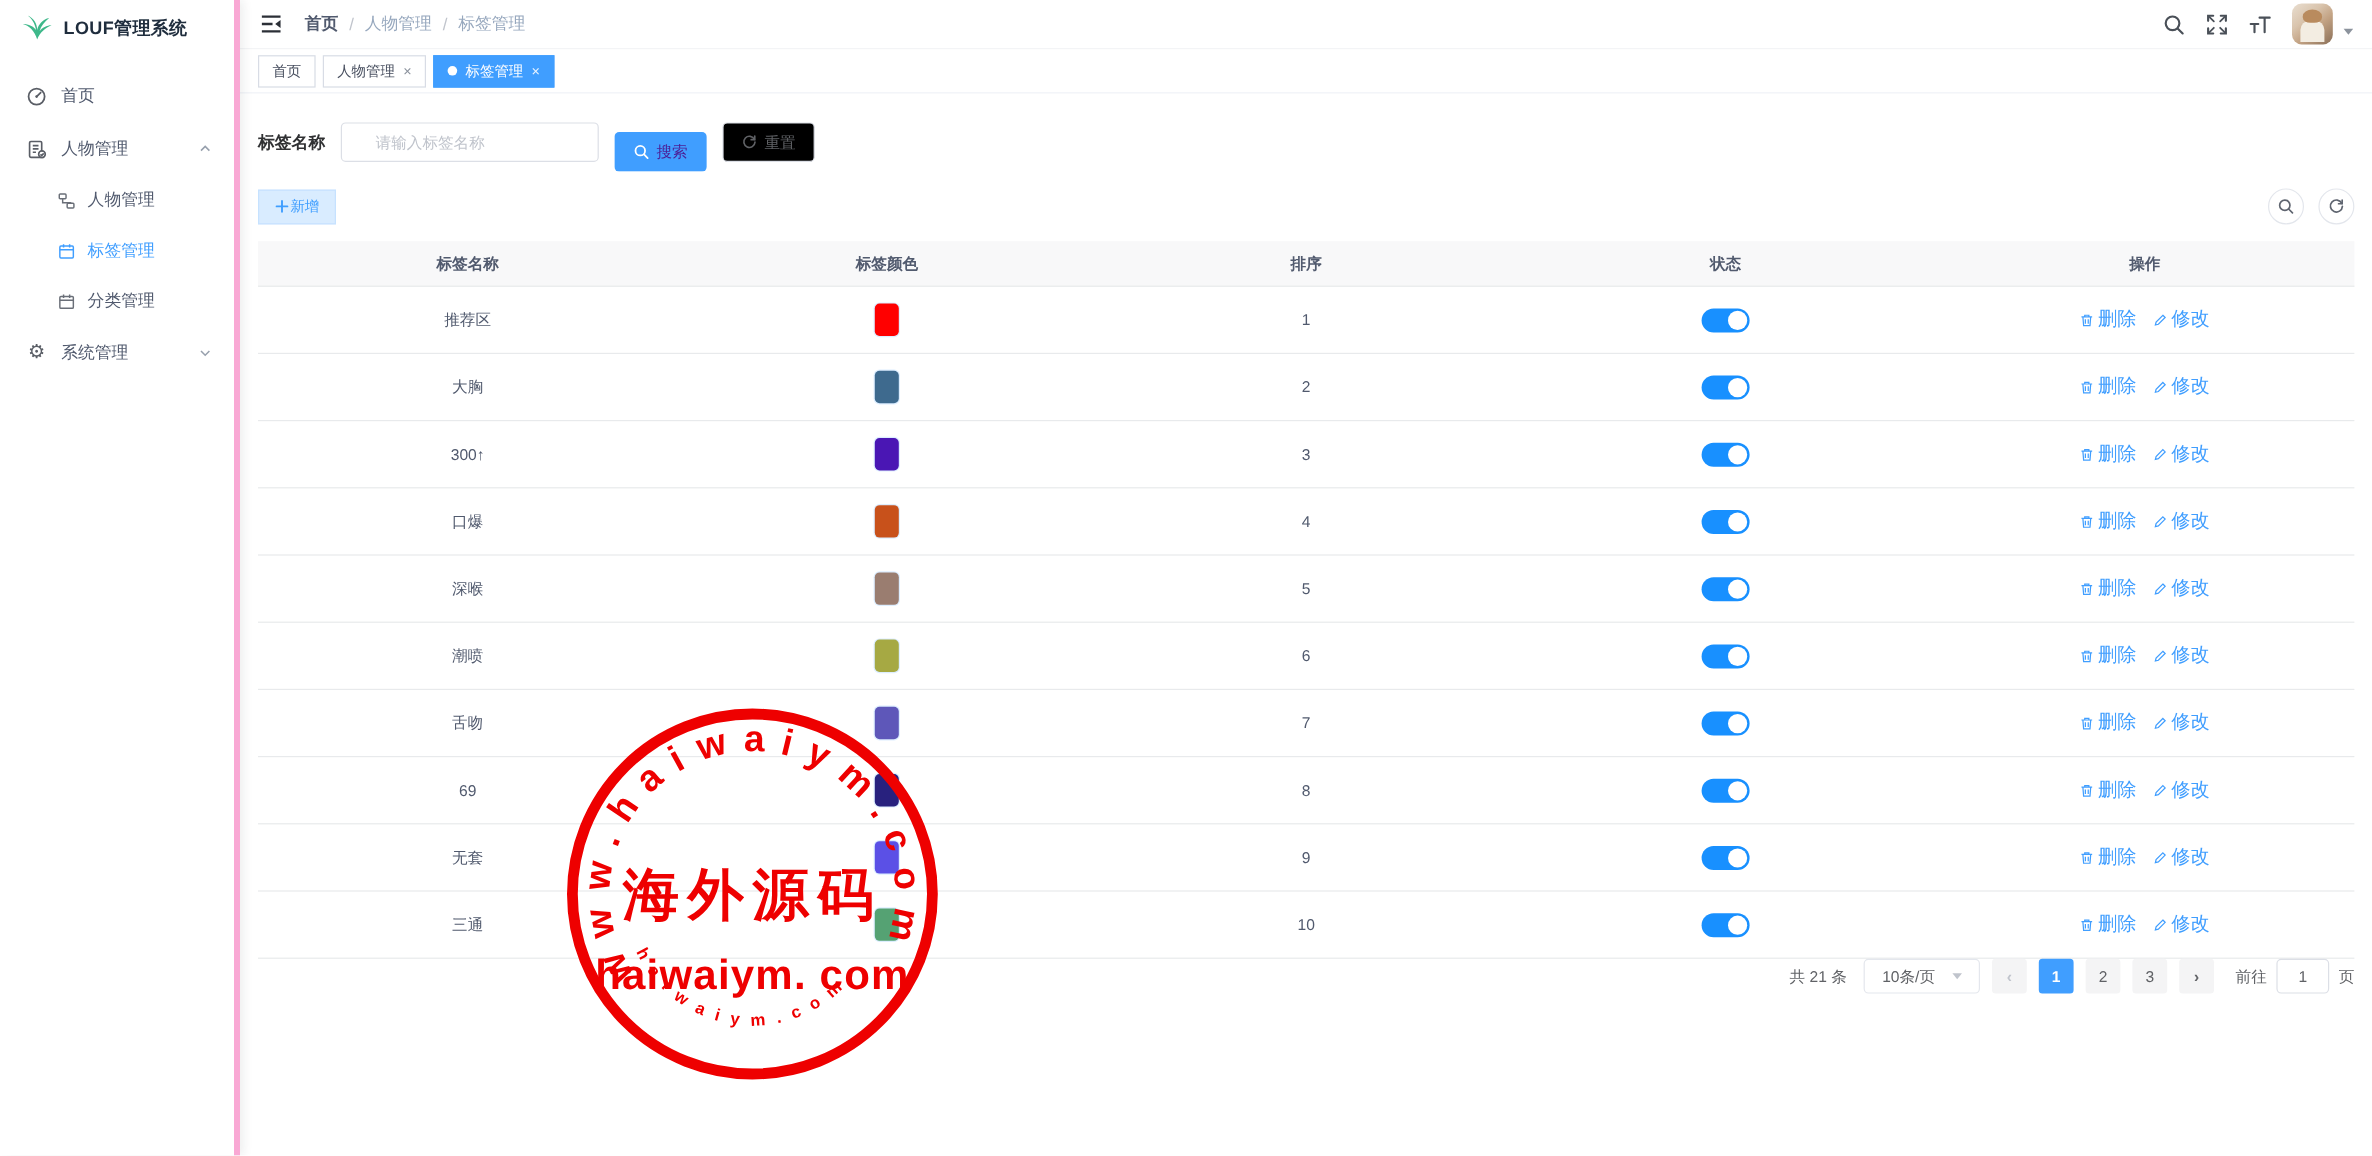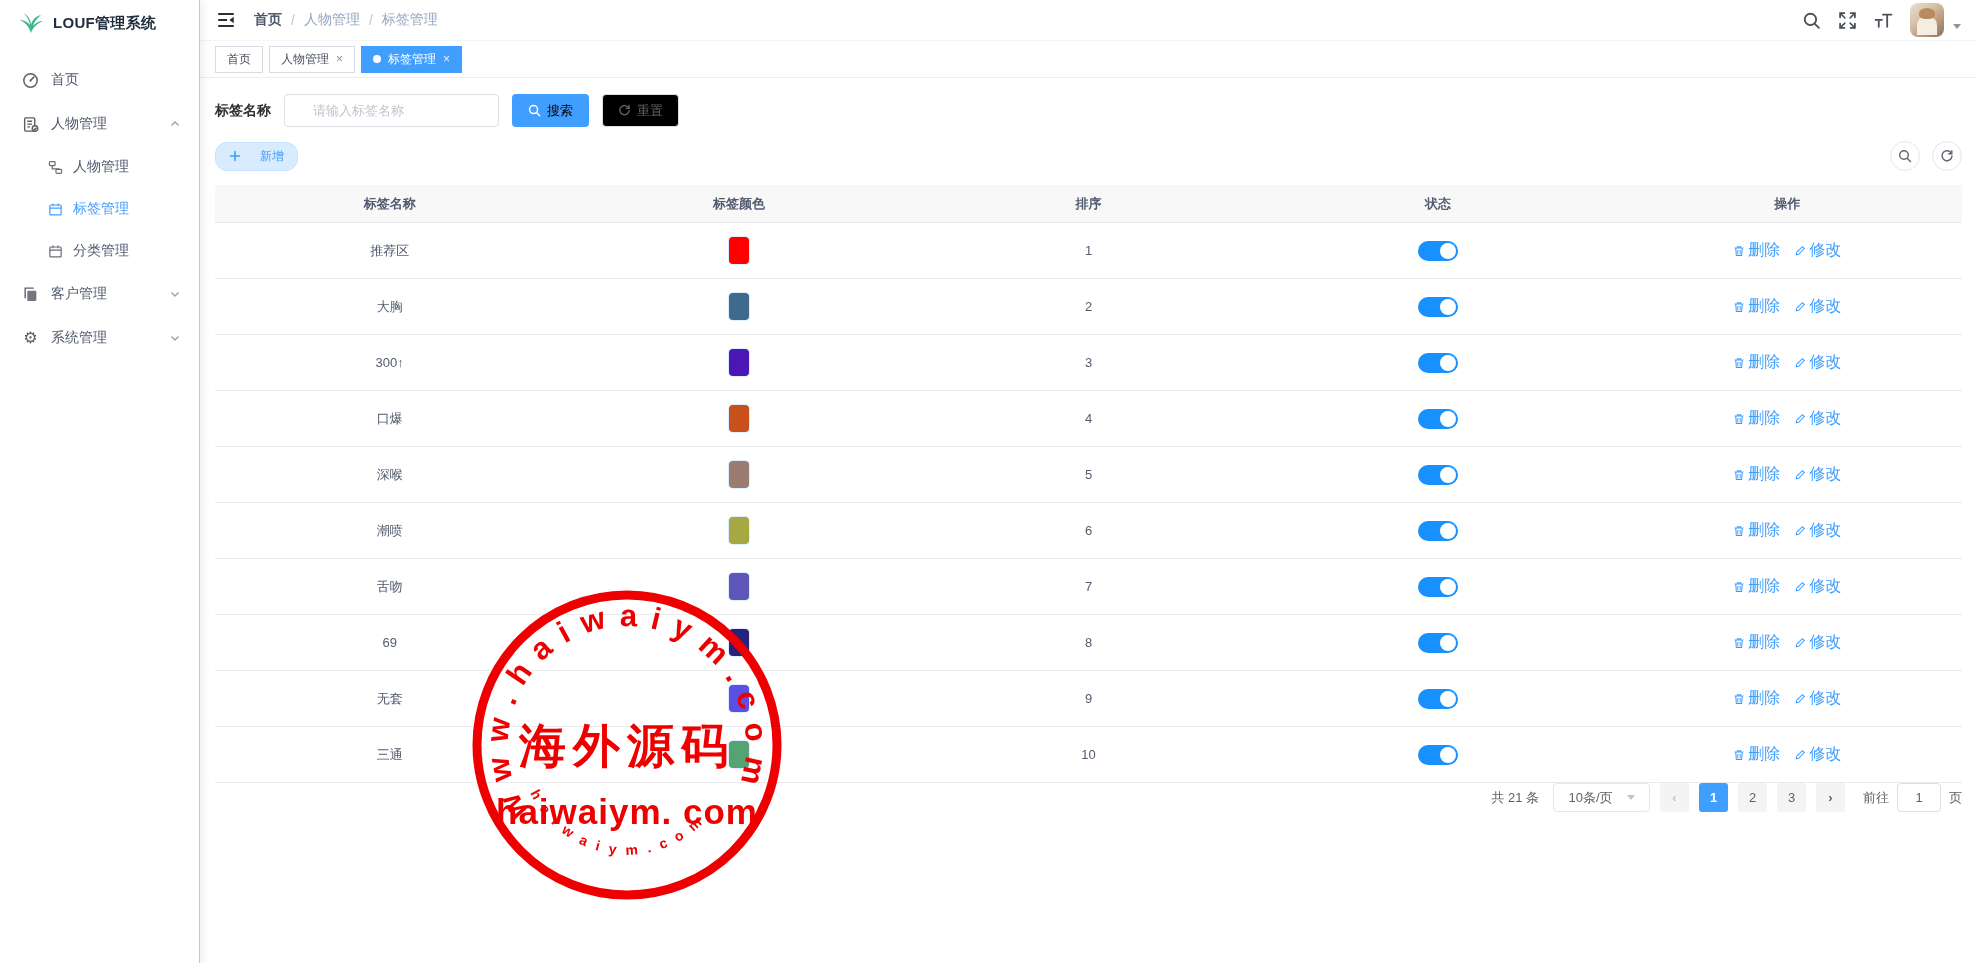--- a/index.html
+++ b/index.html
@@ -1,20 +1,20 @@
 <!DOCTYPE html>
 <html><head>
 <meta charset="utf-8">
 <style>
   * { margin:0; padding:0; box-sizing:border-box; }
   html,body { width:1977px; height:963px; background:#fff; font-family:"Liberation Sans","DejaVu Sans",sans-serif; overflow:hidden; }
   .app { display:flex; width:100%; height:100%; position:relative; }
 
   
-  .sidebar { width:200px; flex:0 0 200px; background:#fff; height:100%; box-shadow:3px 0 8px rgba(29,35,41,.08); border-right:1px solid #f9a8d4; z-index:5; }
+  .sidebar { width:200px; flex:0 0 200px; background:#fff; height:100%; box-shadow:3px 0 8px rgba(29,35,41,.08); border-right:5px solid #f9a8d4; z-index:5; }
   .logo { height:46px; display:flex; align-items:center; padding-left:18px; gap:9px; }
   .logo-text { font-size:15px; font-weight:bold; color:#1f2d3d; letter-spacing:.3px; }
   .menu { padding-top:12px; }
   .menu-item { height:44px; display:flex; align-items:center; padding:0 18px 0 22px; font-size:14px; color:#515a6e; cursor:pointer; position:relative; }
   .menu-item .mi-icon { width:17px; height:17px; margin-right:12px; color:#5a5e66; display:flex; align-items:center; justify-content:center; flex:0 0 17px; }
   .menu-item .chev { margin-left:auto; color:#97a0ad; display:flex; }
   .menu-sub { height:42px; padding-left:48px; display:flex; align-items:center; font-size:14px; color:#515a6e; cursor:pointer; }
   .menu-sub .mi-icon { width:15px; height:15px; margin-right:10px; color:#6a6f78; display:flex; flex:0 0 15px; }
   .menu-sub.active { color:#409eff; }
   .menu-sub.active .mi-icon { color:#409eff; }
@@ -44,27 +44,27 @@
   .tab.active .tab-close { color:#e8f3ff; }
 
   .content { flex:1; padding:0 15px; position:relative; background:#fff; }
 
   
   .filter-row { margin-top:16px; display:flex; align-items:center; }
   .filter-label { font-size:14px; font-weight:bold; color:#303133; margin-right:13px; }
   .filter-input { width:215px; height:33px; border:1px solid #dcdfe6; border-radius:4px; padding:0 28px; font-size:13px; color:#606266; outline:none; font-family:inherit; }
   .filter-input::placeholder { color:#c0c4cc; }
   .btn { height:33px; display:inline-flex; align-items:center; gap:6px; border-radius:4px; font-size:13px; cursor:pointer; border:1px solid transparent; padding:0 15px; }
-  .btn-primary { background:#409eff; color:#000000; margin-left:13px; }
+  .btn-primary { background:#409eff; color:#4c1d95; margin-left:13px;margin-top:16px; }
   .btn-plain { background:#000000; color:#606266; border-color:#dcdfe6; margin-left:13px; }
   .btn .bicon { width:13px; height:13px; display:flex; }
 
   
   .add-row { margin-top:14px; display:flex; align-items:center; }
-  .btn-add { height:29px; padding:0 13px; background:#d9ecff; border:1px solid #c6e2ff; color:#409eff; border-radius:12px; font-size:12px; display:inline-flex; align-items:center; gap:19px; cursor:pointer; }
+  .btn-add { height:29px; padding:0 13px; background:#d9ecff; border:1px solid #c6e2ff; color:#409eff; border-radius:0; font-size:12px; display:inline-flex; align-items:center; gap:1px; cursor:pointer; }
   .btn-add .bicon { width:12px; height:12px; display:flex; }
   .table-tools { margin-left:auto; display:flex; gap:12px; }
   .tool-circle { width:30px; height:30px; border-radius:50%; border:1px solid #e3e6ec; display:flex; align-items:center; justify-content:center; color:#5f6570; cursor:pointer; background:#fff; }
   .tool-circle svg { width:14px; height:14px; }
 
   
   .table { margin-top:14px; width:100%; font-size:13px; }
   .thead { display:flex; background:#f8f8f9; height:38px; align-items:center; border-bottom:1px solid #e8eaec; }
   .th { flex:1; text-align:center; color:#515a6e; font-weight:bold; font-size:13px; }
   .tr { display:flex; height:56px; align-items:center; border-bottom:1px solid #e8eaec; }
@@ -160,34 +160,20 @@
         <span class="mi-icon">
           <svg viewBox="0 0 16 16" fill="none" stroke="currentColor" stroke-width="1.3">
               <rect x="2" y="3.2" width="12" height="10.6" rx="1"></rect>
               <path d="M2 6.6 H14 M5.3 1.6 v3 M10.7 1.6 v3"></path>
             </svg>
         </span>
         <span>分类管理</span>
       </div>
 
 
-      <div class="menu-item">
-        <span class="mi-icon">
-          <svg viewBox="0 0 16 16" fill="none" stroke="currentColor" stroke-width="1.3">
-              <path d="M3 11.5 V2 h8"></path>
-              <rect x="5" y="4.5" width="8.5" height="9.5" rx="0.8" fill="currentColor" stroke="none" opacity="0.85"></rect>
-            </svg>
-        </span>
-        <span>客户管理</span>
-        <span class="chev">
-          <svg width="12" height="12" viewBox="0 0 12 12" fill="none" stroke="currentColor" stroke-width="1.3">
-              <path d="M2.5 4.5 L6 8 L9.5 4.5"></path>
-            </svg>
-        </span>
-      </div>
 
 
       <div class="menu-item">
         <span class="mi-icon gear-glyph">⚙</span>
         <span>系统管理</span>
         <span class="chev">
           <svg width="12" height="12" viewBox="0 0 12 12" fill="none" stroke="currentColor" stroke-width="1.3">
               <path d="M2.5 4.5 L6 8 L9.5 4.5"></path>
             </svg>
         </span>

